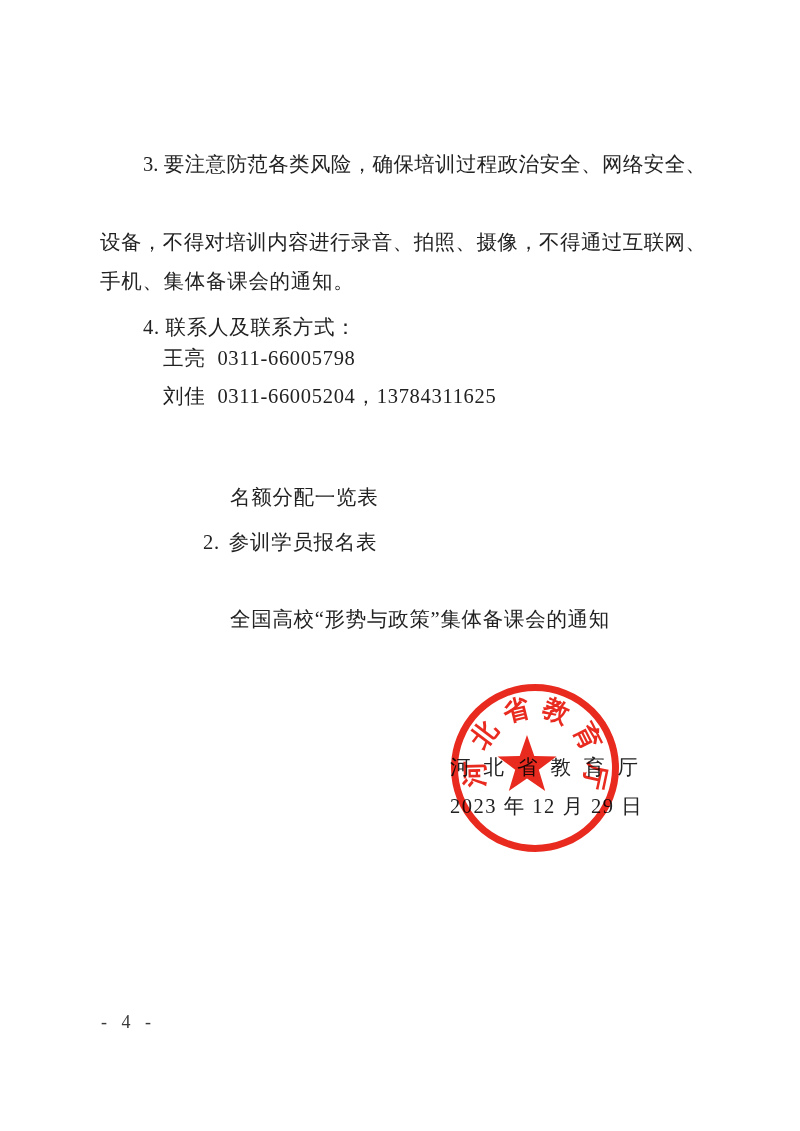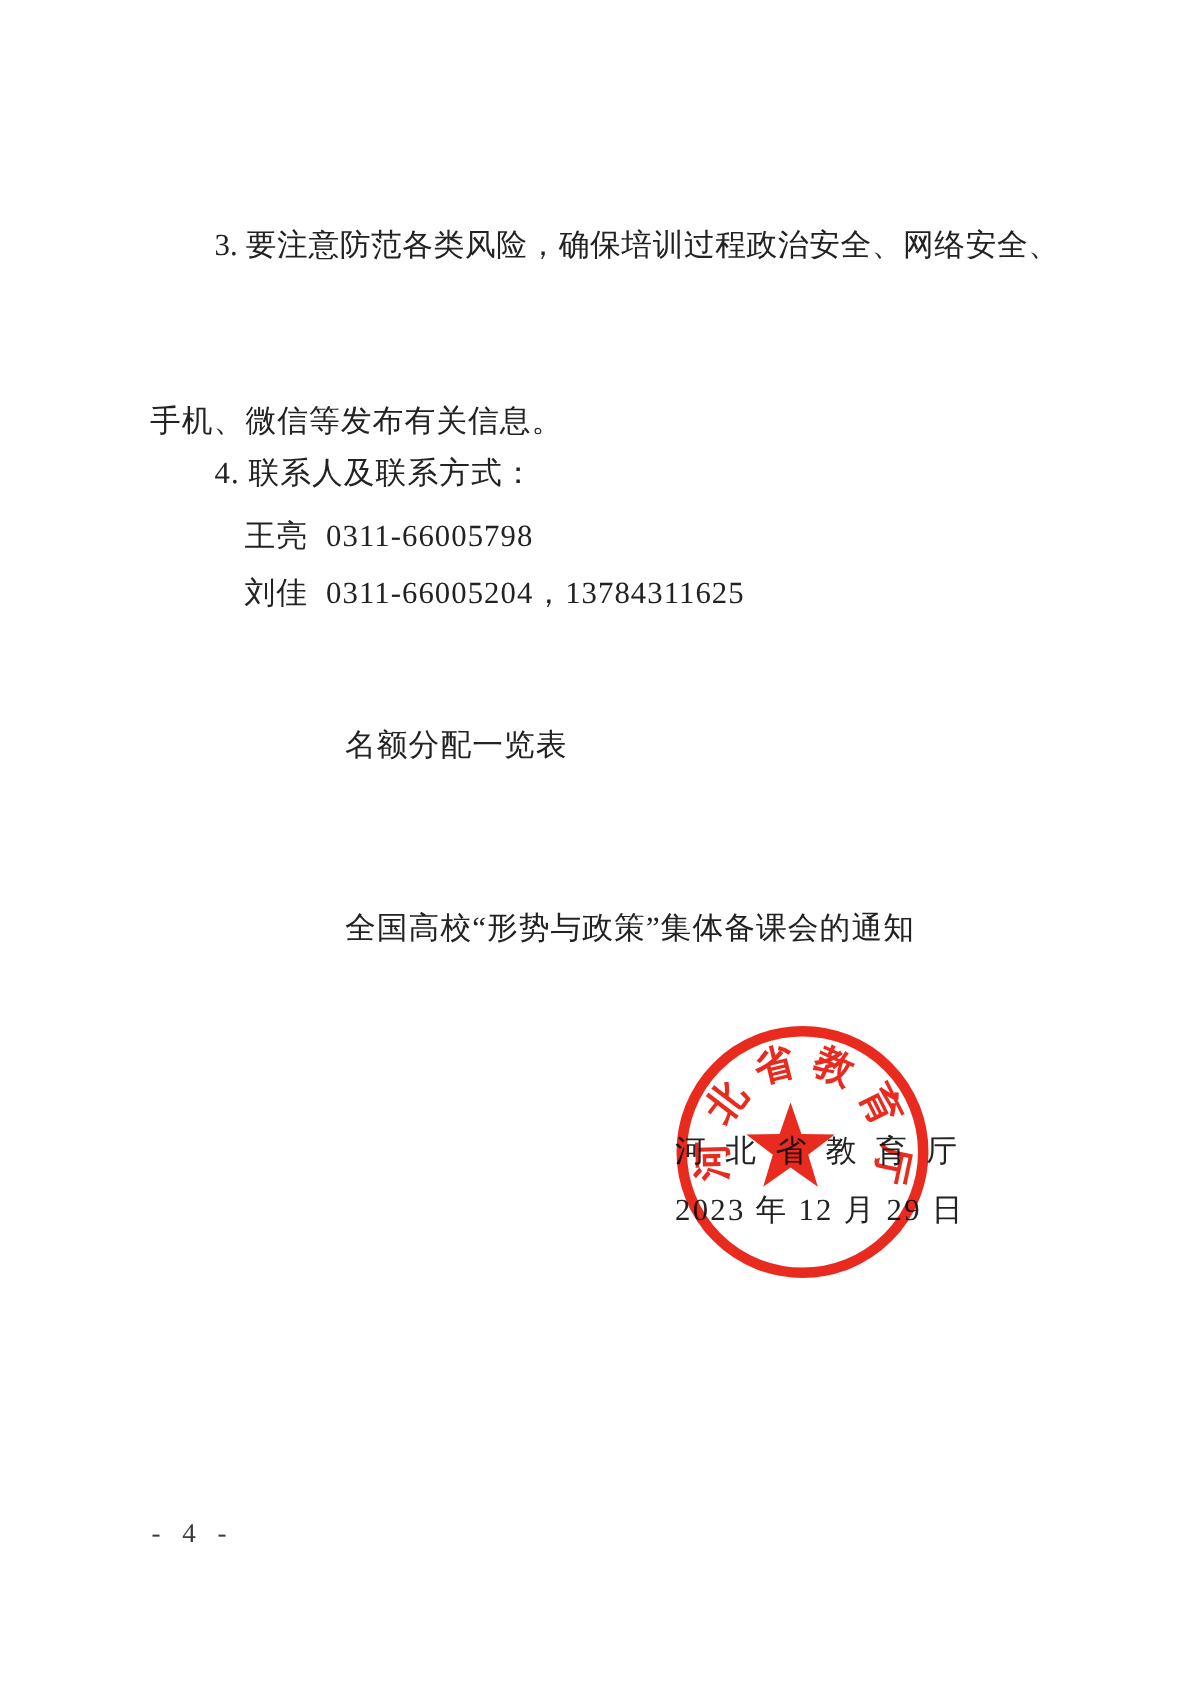--- a/index.html
+++ b/index.html
@@ -74,33 +74,37 @@
     color: #3a3a3a;
     white-space: nowrap;
   }
 </style>
 </head>
 <body>
 
 <div class="page">
 
   <div class="tline just indent1" style="top:152px;">3. 要注意防范各类风险，确保培训过程政治安全、网络安全、</div>
-  <div class="tline" style="left:100px; top:269px;">手机、微信等发布有关信息。</div>
+  <div class="tline just" style="top:229.5px;">设备，不得对培训内容进行录音、拍照、摄像，不得通过互联网、</div>
+  <div class="tline" style="left:100px; top:269px;">手机、集体备课会的通知。</div>
 
-  <div class="tline" style="left:143px; top:304px;">4. 联系人及联系方式：</div>
+  <div class="tline" style="left:143px; top:315px;">4. 联系人及联系方式：</div>
 
   <div class="tline contact" style="left:163px; top:346px;">
     <span class="name">王亮</span><span>0311-66005798</span>
   </div>
   <div class="tline contact" style="left:163px; top:384px;">
     <span class="name">刘佳</span><span>0311-66005204，13784311625</span>
   </div>
 
   <div class="tline" style="left:230px; top:485px;">名额分配一览表</div>
 
+  <div class="tline" style="left:203px; top:530px;">
+    <span class="no">2.</span><span>参训学员报名表</span>
+  </div>
 
   <div class="tline" style="left:230px; top:607px;">全国高校“形势与政策”集体备课会的通知</div>
 
   <div class="sig-issuer">河北省教育厅</div>
   <div class="sig-date">2023 年 12 月 29 日</div>
 
   <svg class="seal" viewBox="0 0 182 182" xmlns="http://www.w3.org/2000/svg">
     <defs>
       <path id="sealArc" d="M 43.9 113 A 52 52 0 1 1 138.1 113" fill="none"></path>
     </defs>

